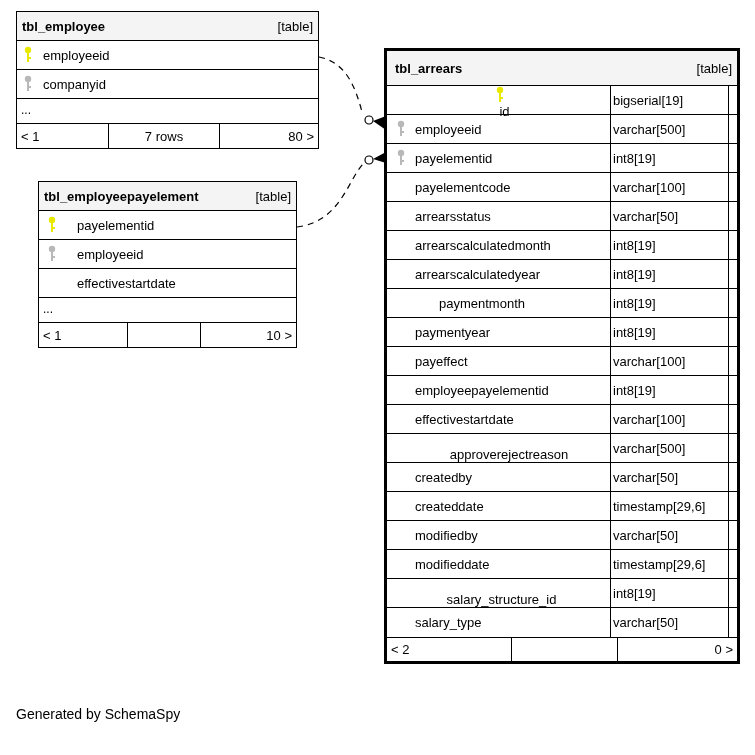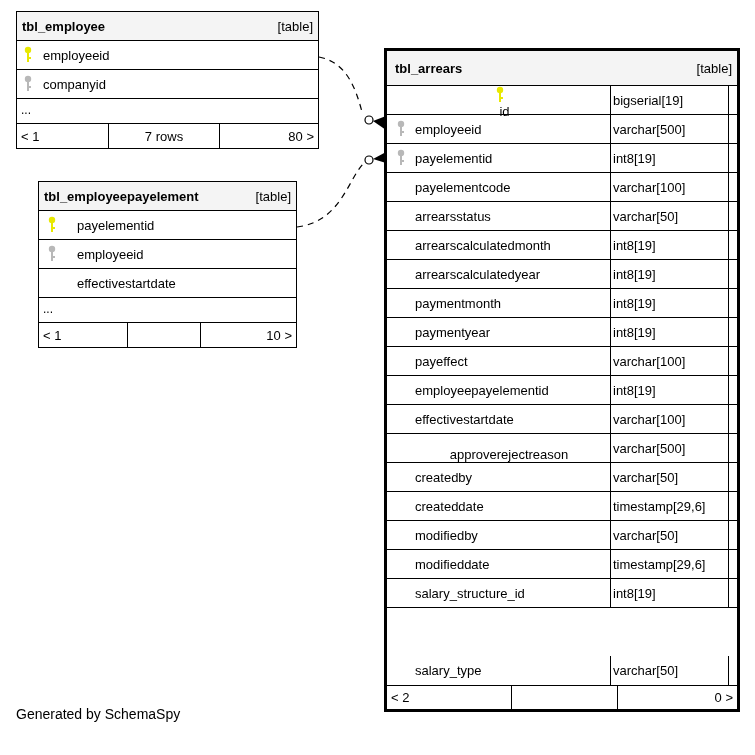--- a/index.html
+++ b/index.html
@@ -174,21 +174,21 @@
         <div class="coltype">int8[19]</div>
       </div>
       <div class="row arrears-row">
         <div class="colname" style="padding-left: 9px;">
           <span class="key"></span>
           <span style="margin-left: 3px;">arrearscalculatedyear</span>
         </div>
         <div class="coltype">int8[19]</div>
       </div>
       <div class="row arrears-row">
-        <div class="colname" style="padding-left: 9px;">
+        <div class="colname" style="padding-left: 20px; gap: 13px;">
           <span class="key"></span>
           <span style="margin-left: 3px;">paymentmonth</span>
         </div>
         <div class="coltype">int8[19]</div>
       </div>
       <div class="row arrears-row">
         <div class="colname" style="padding-left: 9px;">
           <span class="key"></span>
           <span style="margin-left: 3px;">paymentyear</span>
         </div>
@@ -244,27 +244,27 @@
         <div class="coltype">varchar[50]</div>
       </div>
       <div class="row arrears-row">
         <div class="colname" style="padding-left: 9px;">
           <span class="key"></span>
           <span style="margin-left: 3px;">modifieddate</span>
         </div>
         <div class="coltype">timestamp[29,6]</div>
       </div>
       <div class="row arrears-row">
-        <div class="colname" style="padding-left: 9px;">
+        <div class="colname" style="padding-left: 3px; flex-direction: column;">
           <span class="key"></span>
           <span style="margin-left: 3px;">salary_structure_id</span>
         </div>
         <div class="coltype">int8[19]</div>
       </div>
-      <div class="row arrears-row" style="border-bottom: none; margin-top: 48px;">
+      <div class="row arrears-row" style="border-bottom: none;">
         <div class="colname" style="padding-left: 9px;">
           <span class="key"></span>
           <span style="margin-left: 3px;">salary_type</span>
         </div>
         <div class="coltype">varchar[50]</div>
       </div>
     </div>
   <div class="foot" style="border-top:1px solid #000;">
     <div style="width:124px;">&lt; 2</div>
     <div class="mid" style="width:107px;"></div>

